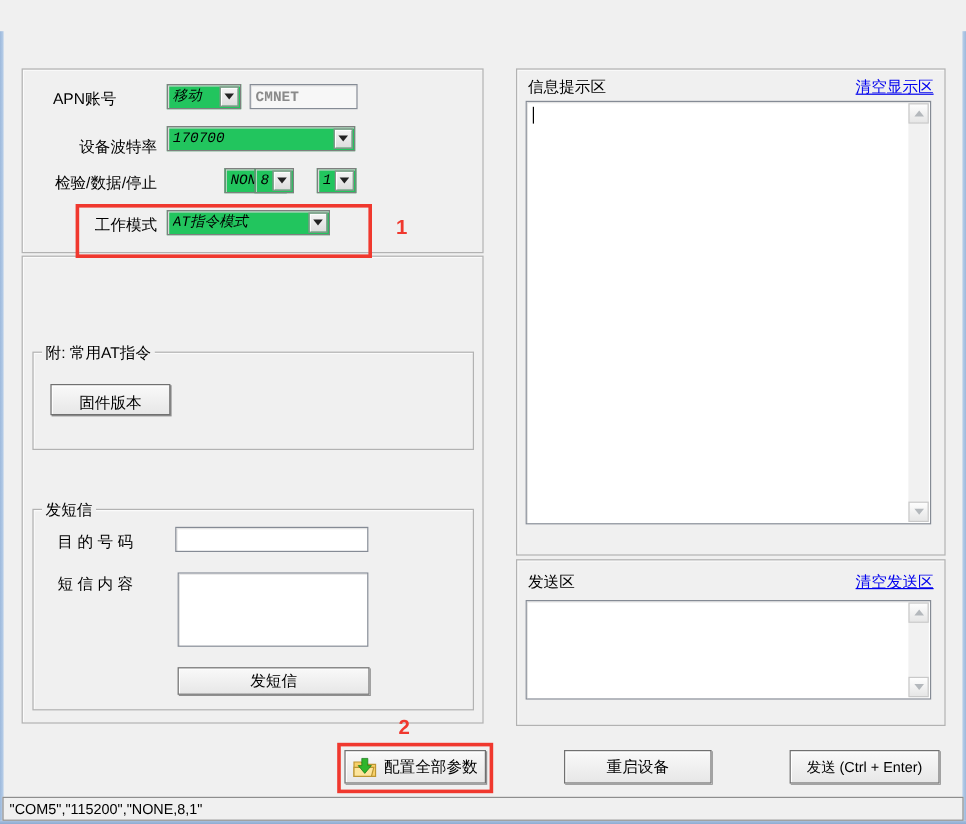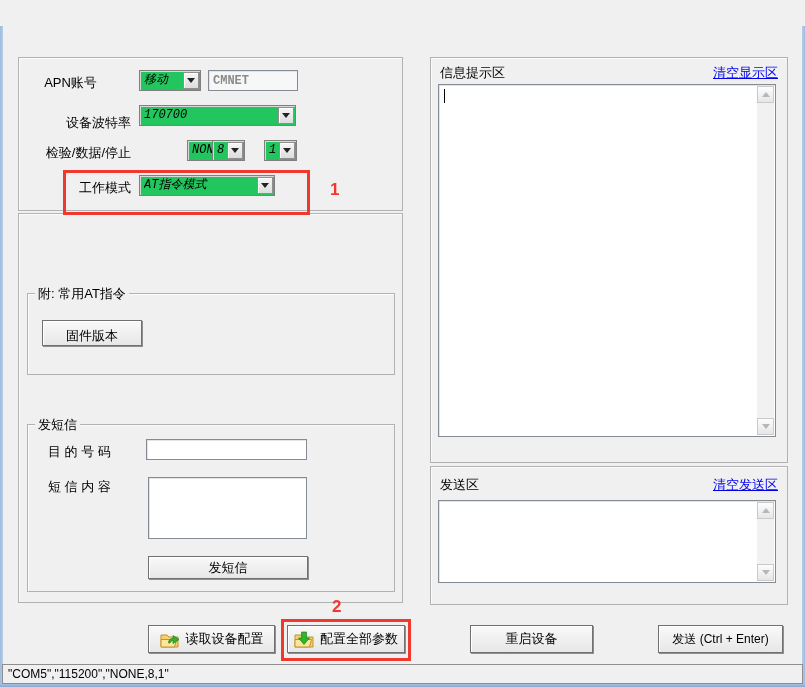--- a/index.html
+++ b/index.html
@@ -169,28 +169,20 @@
       <div class="sb-btn sb-up">
           <span class="tri-up-dis"></span>
         </div>
       <div class="sb-btn sb-down">
           <span class="tri-down-dis"></span>
         </div>
     </div>
   </div>
 
 
-  <div class="btn" style="left:148px;top:625px;width:127px;height:28px;">
-    <svg class="ico" width="20" height="17" viewBox="0 0 20 17">
-      <path d="M1 4 L7 4 L9 6 L18 6 L18 16 L1 16 Z" fill="#f8d069" stroke="#bd9631" stroke-width="1"></path>
-      <path d="M1 8.5 L16.5 8.5 L14.5 16 L1 16 Z" fill="#fde59c" stroke="#bd9631" stroke-width="1"></path>
-      <path d="M8.5 12 C8.5 8.5 11 7.5 13 7.5 L13 4.5 L19 8.5 L13 12.5 L13 9.5 C11.5 9.5 10.5 10.5 10 12 Z" fill="#2eb52c" stroke="#157315" stroke-width="0.6"></path>
-    </svg>
-    <span>读取设备配置</span>
-  </div>
 
   <div class="btn" style="left:287px;top:625px;width:118px;height:28px;">
     <svg class="ico" width="20" height="17" viewBox="0 0 20 17">
       <path d="M1 4 L7 4 L9 6 L19 6 L19 16 L1 16 Z" fill="#f8d069" stroke="#bd9631" stroke-width="1"></path>
       <path d="M1 8.5 L17.5 8.5 L15.5 16 L1 16 Z" fill="#fde59c" stroke="#bd9631" stroke-width="1"></path>
       <path d="M7.5 1 L12.5 1 L12.5 7 L15.5 7 L10 13.5 L4.5 7 L7.5 7 Z" fill="#2eb52c" stroke="#157315" stroke-width="0.6"></path>
     </svg>
     <span>配置全部参数</span>
   </div>
   <div class="red-box" style="left:281px;top:619px;width:130px;height:42px;"></div>

